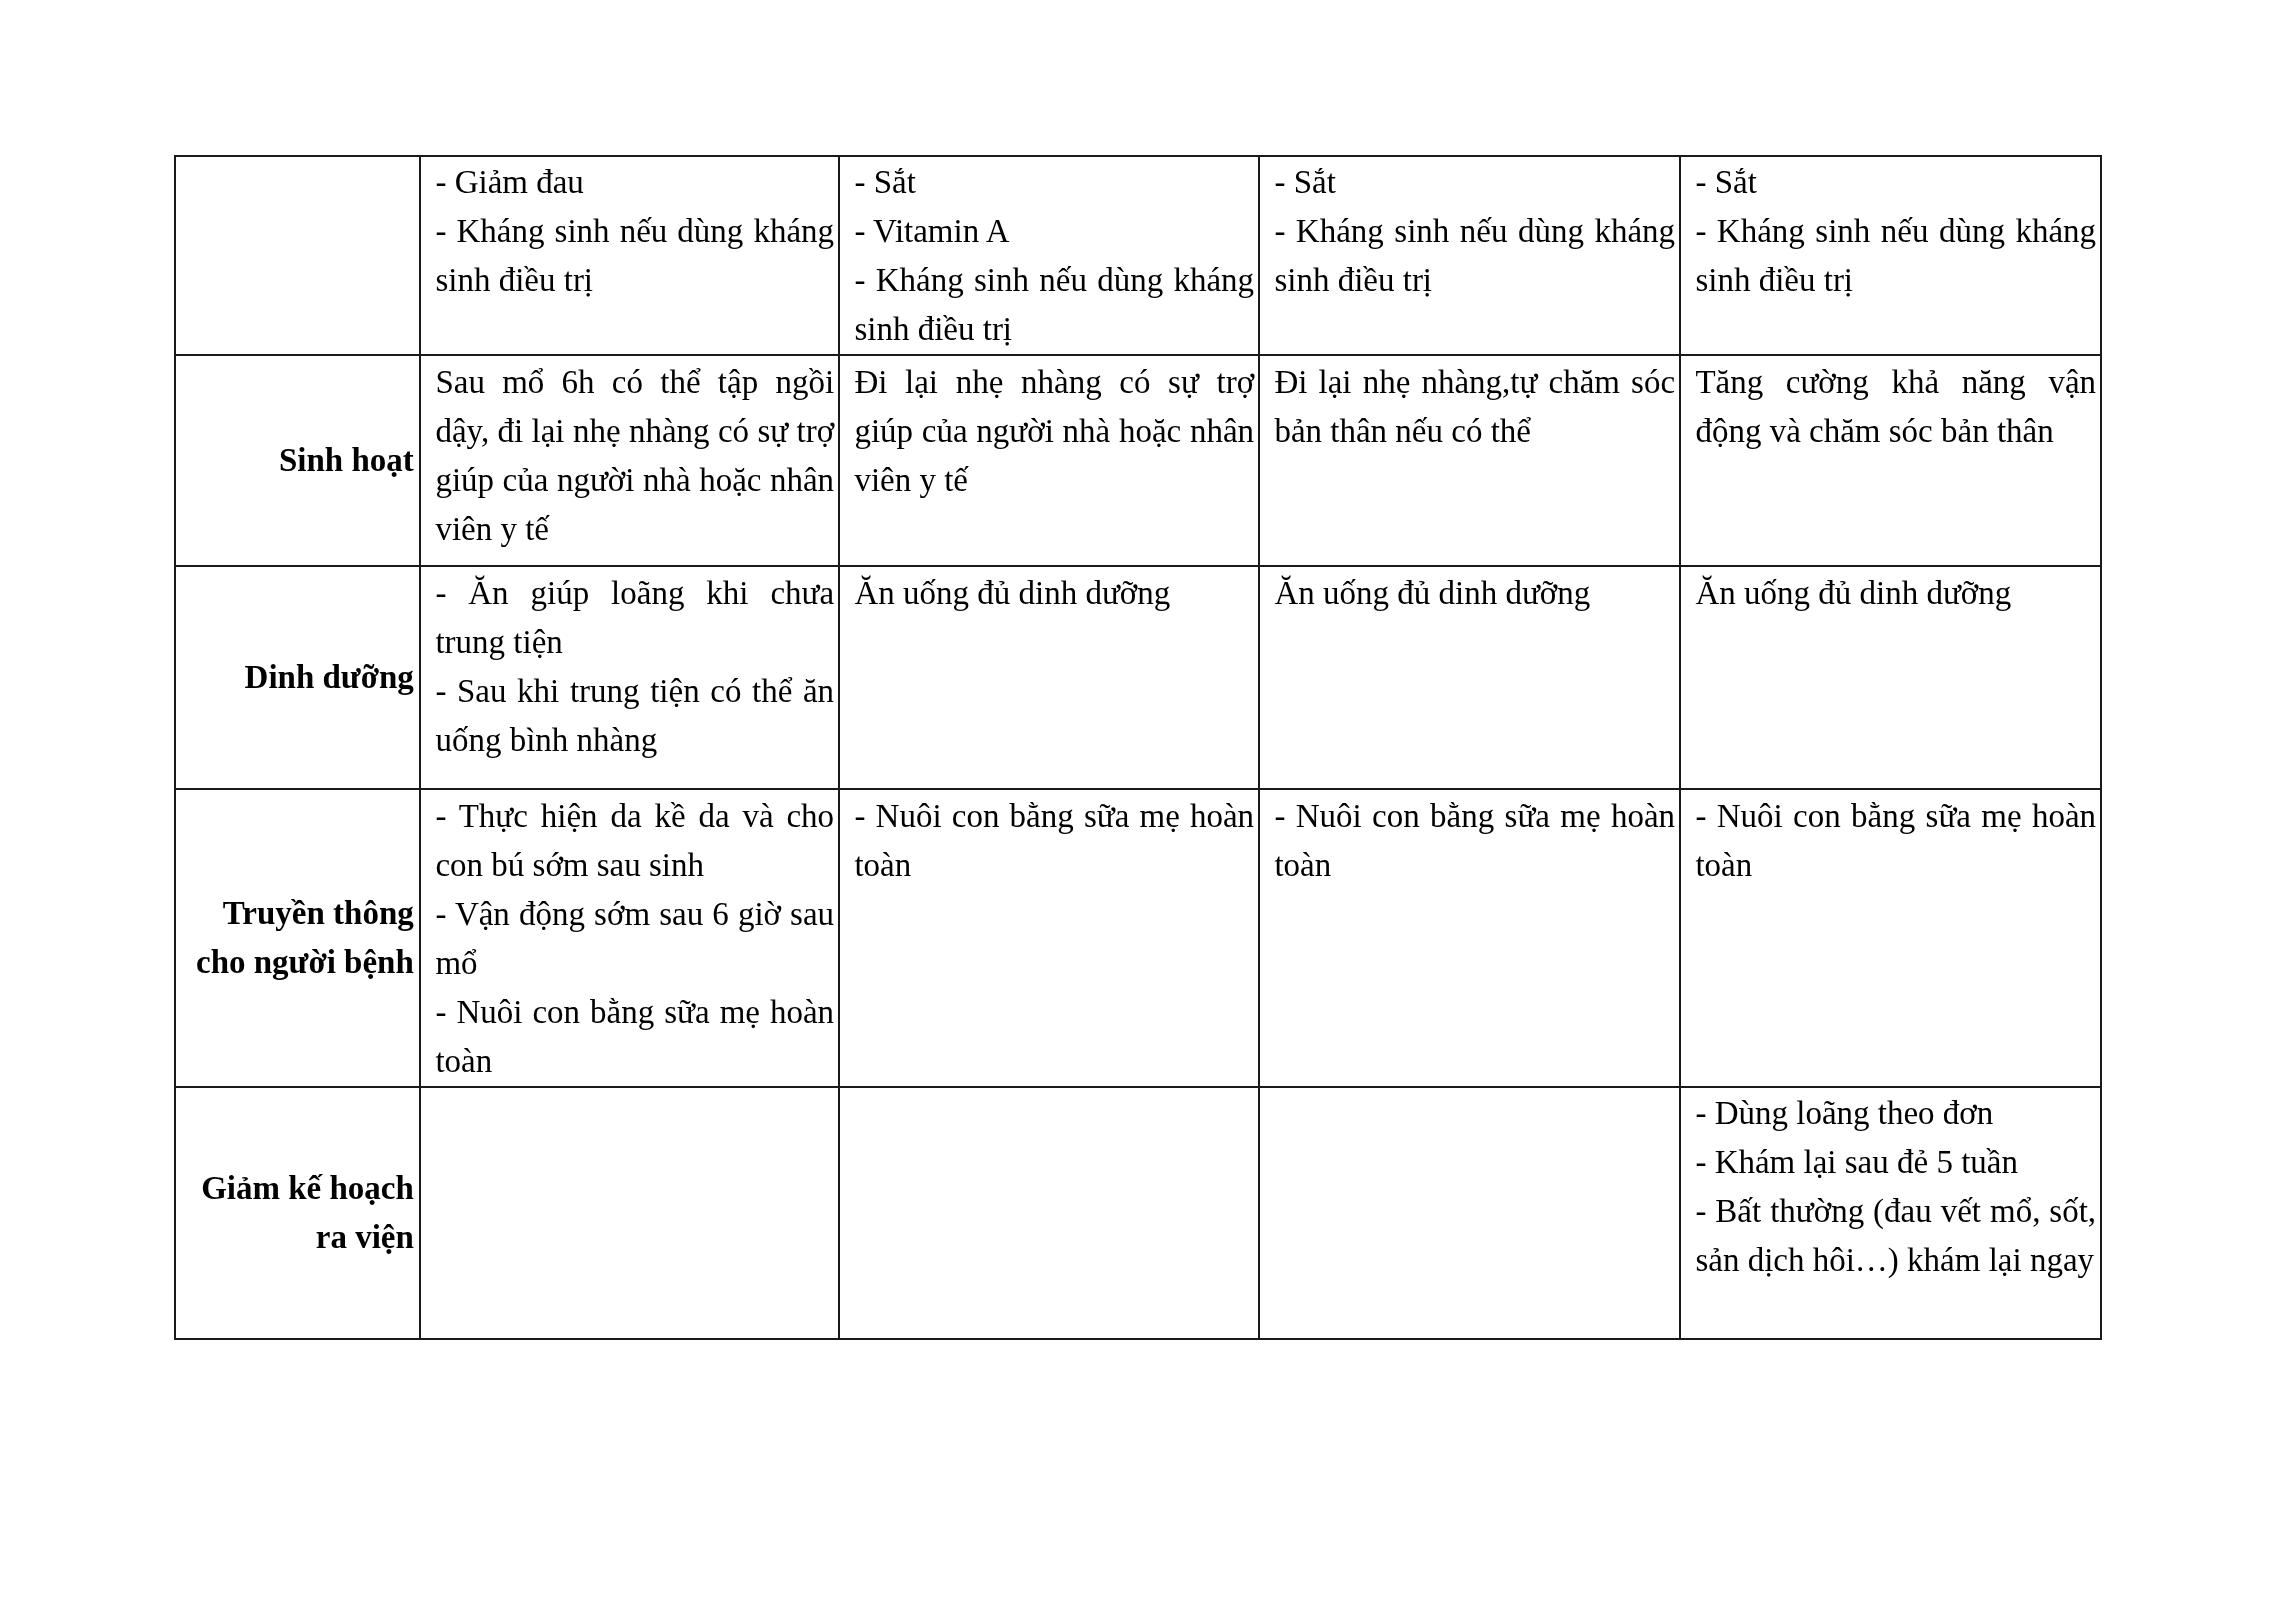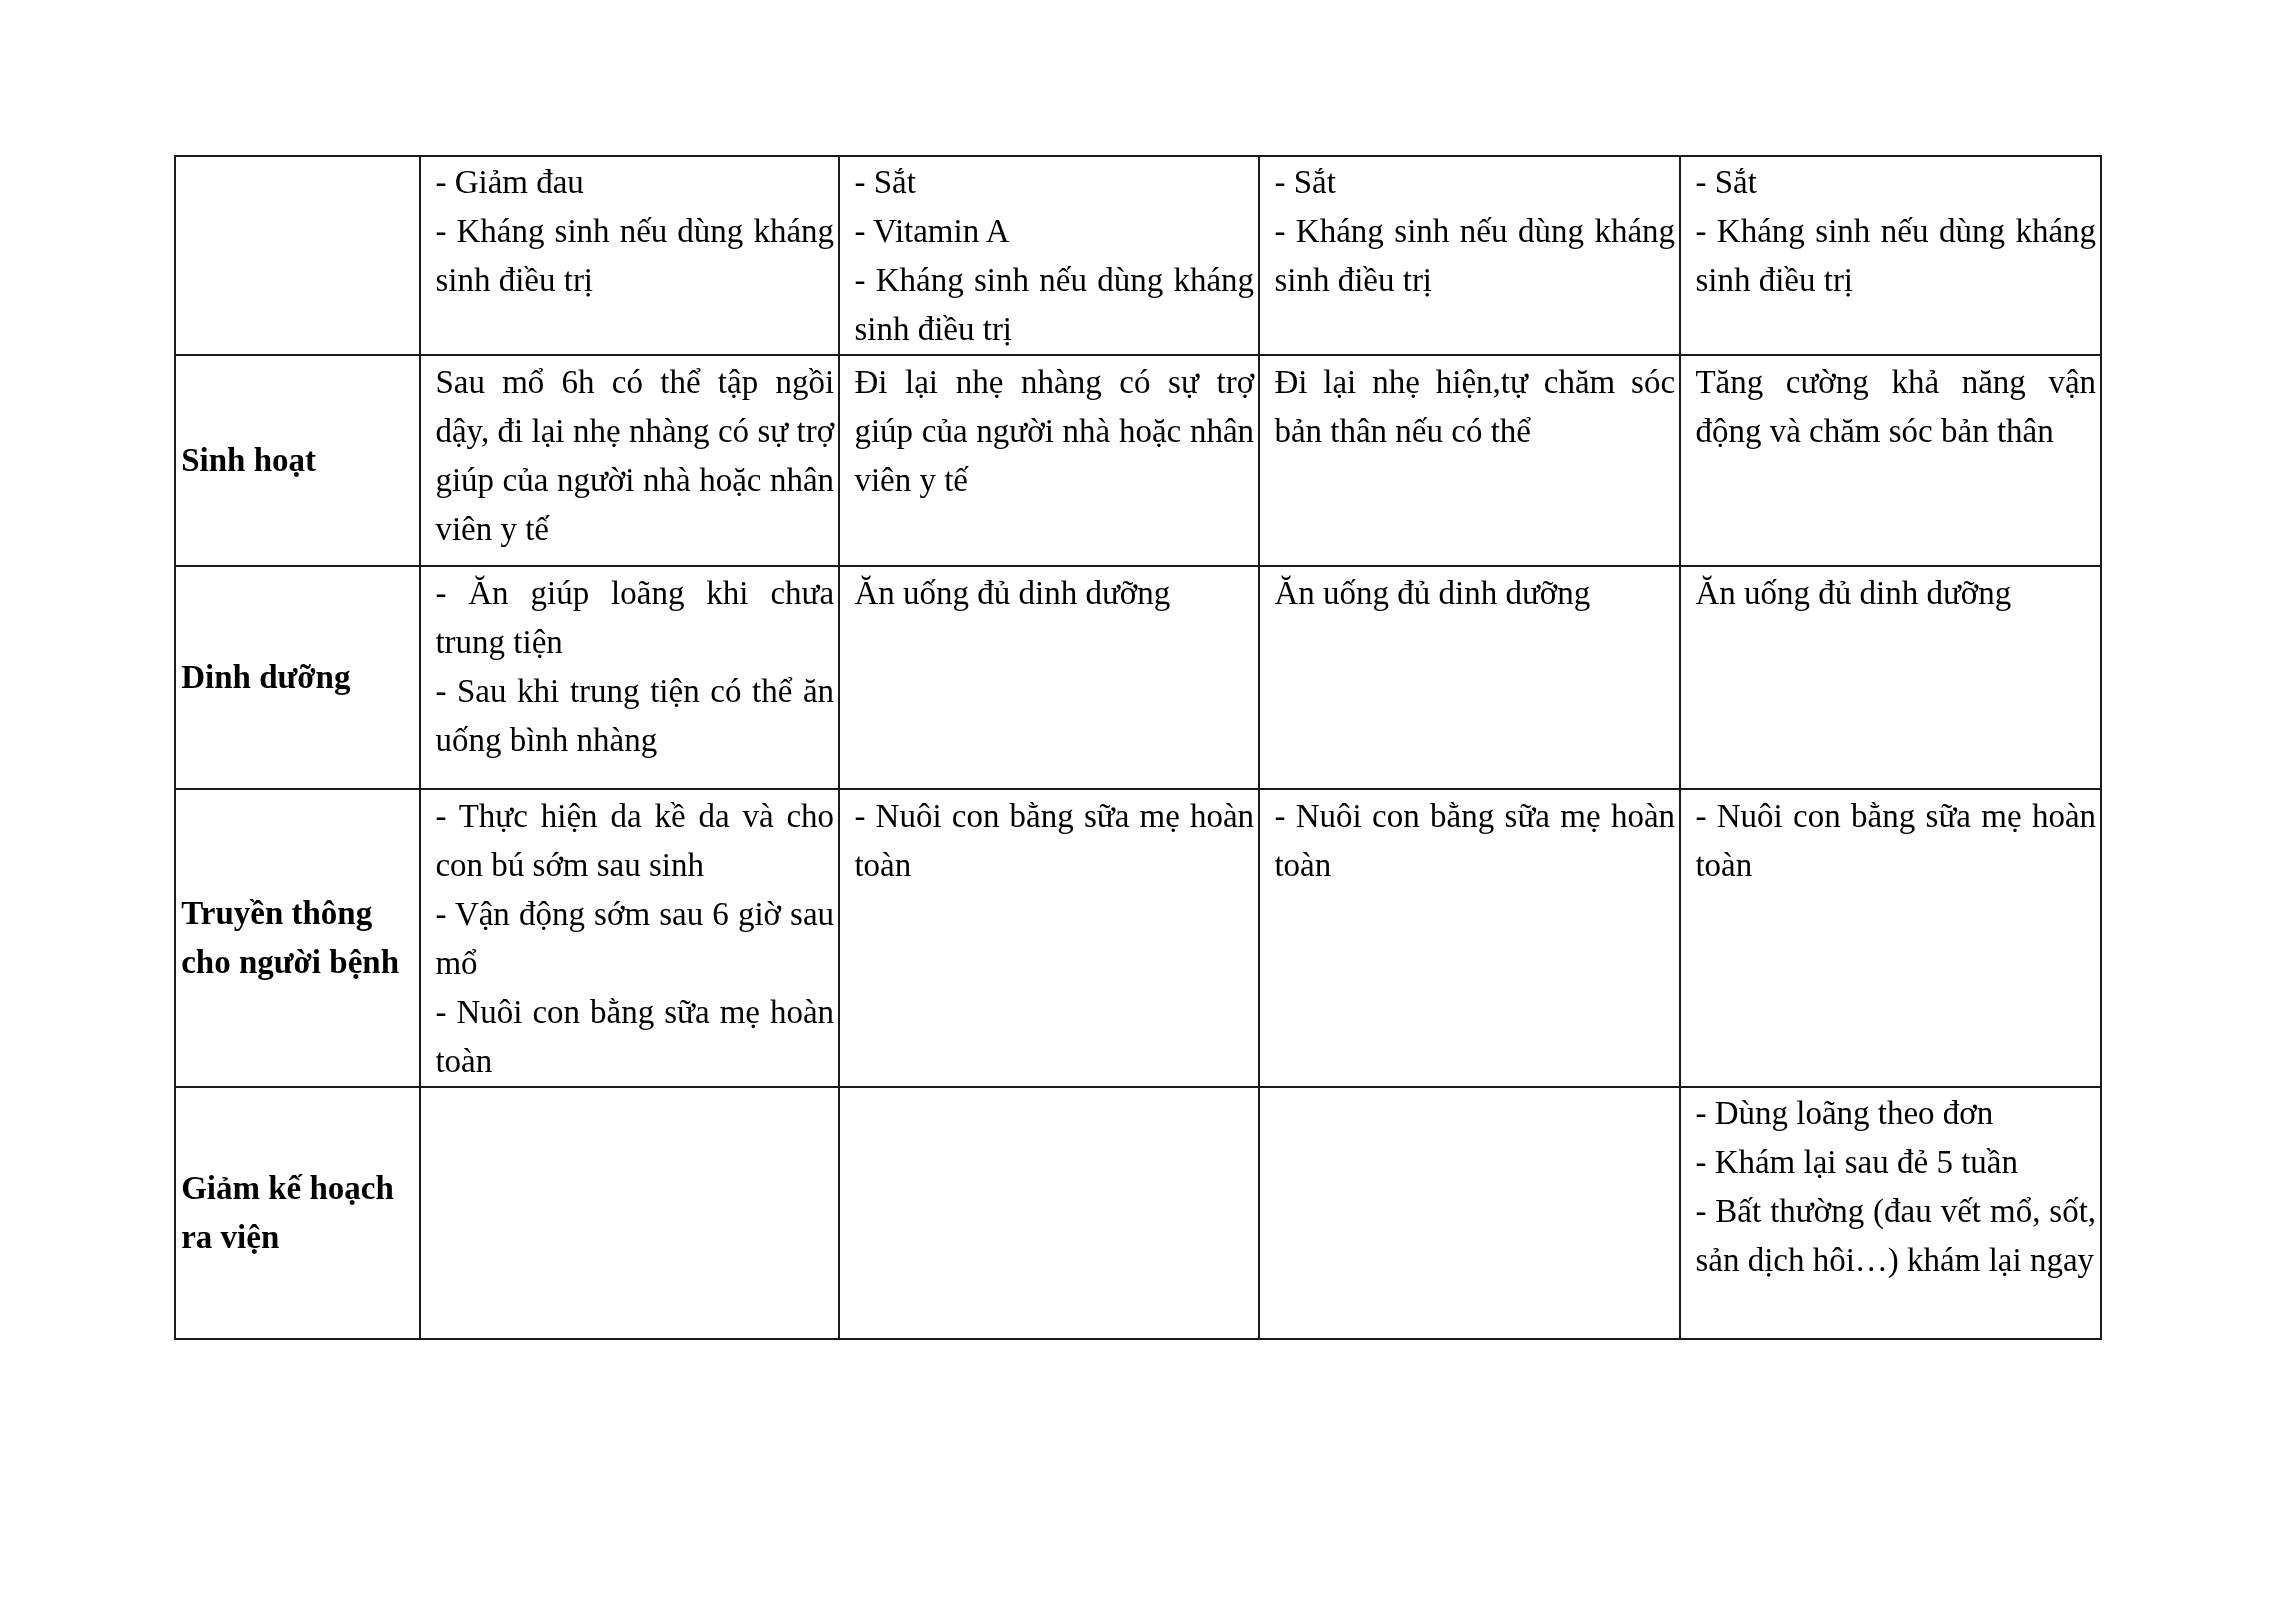--- a/index.html
+++ b/index.html
@@ -12,21 +12,21 @@
     font-family: "Liberation Serif", "DejaVu Serif", serif;
     font-size: 33px; line-height: 49px; color: #000000;
   }
   table.plan td {
     border: 2px solid #1a1a1a;
     vertical-align: top;
     padding: 1.3px 3.9px 0 14.4px;
     text-align: justify;
   }
   table.plan td.head {
-    font-weight: bold; text-align: left; vertical-align: middle;
+    font-weight: bold; text-align: right; vertical-align: middle;
     padding: 0 5.2px; line-height: 49px;
   }
   .ln { display: block; text-align: justify; text-align-last: left; }
   col.c0 { width: 245px; } col.c1 { width: 419px; } col.c2 { width: 420px; } col.c3 { width: 421px; } col.c4 { width: 421px; }
   tr.r0 { height: 198px; } tr.r1 { height: 211px; } tr.r2 { height: 223px; } tr.r3 { height: 297px; } tr.r4 { height: 252px; }
 </style>
 </head>
 <body>
 
 <div class="page">
@@ -61,21 +61,21 @@
         </tr>
         <tr class="r1">
           <td class="head">Sinh hoạt</td>
           <td>
             <span class="ln">Sau mổ 6h có thể tập ngồi dậy, đi lại nhẹ nhàng có sự trợ giúp của người nhà hoặc nhân viên y tế</span>
           </td>
           <td>
             <span class="ln">Đi lại nhẹ nhàng có sự trợ giúp của người nhà hoặc nhân viên y tế</span>
           </td>
           <td>
-            <span class="ln">Đi lại nhẹ hiện,tự chăm sóc bản thân nếu có thể</span>
+            <span class="ln">Đi lại nhẹ nhàng,tự chăm sóc bản thân nếu có thể</span>
           </td>
           <td>
             <span class="ln">Tăng cường khả năng vận động và chăm sóc bản thân</span>
           </td>
         </tr>
         <tr class="r2">
           <td class="head">Dinh dưỡng</td>
           <td>
             <span class="ln">- Ăn giúp loãng khi chưa trung tiện</span>
             <span class="ln">- Sau khi trung tiện có thể ăn uống bình nhàng</span>

